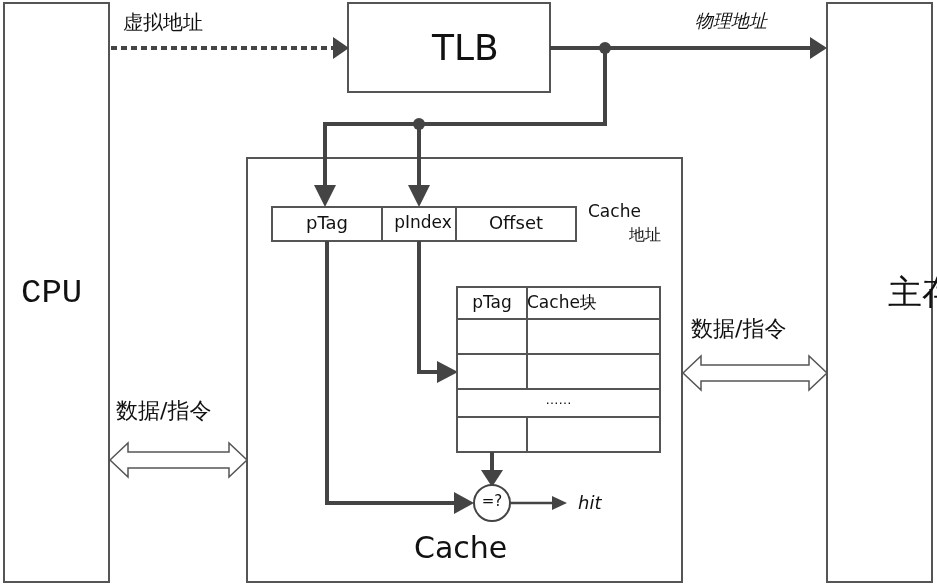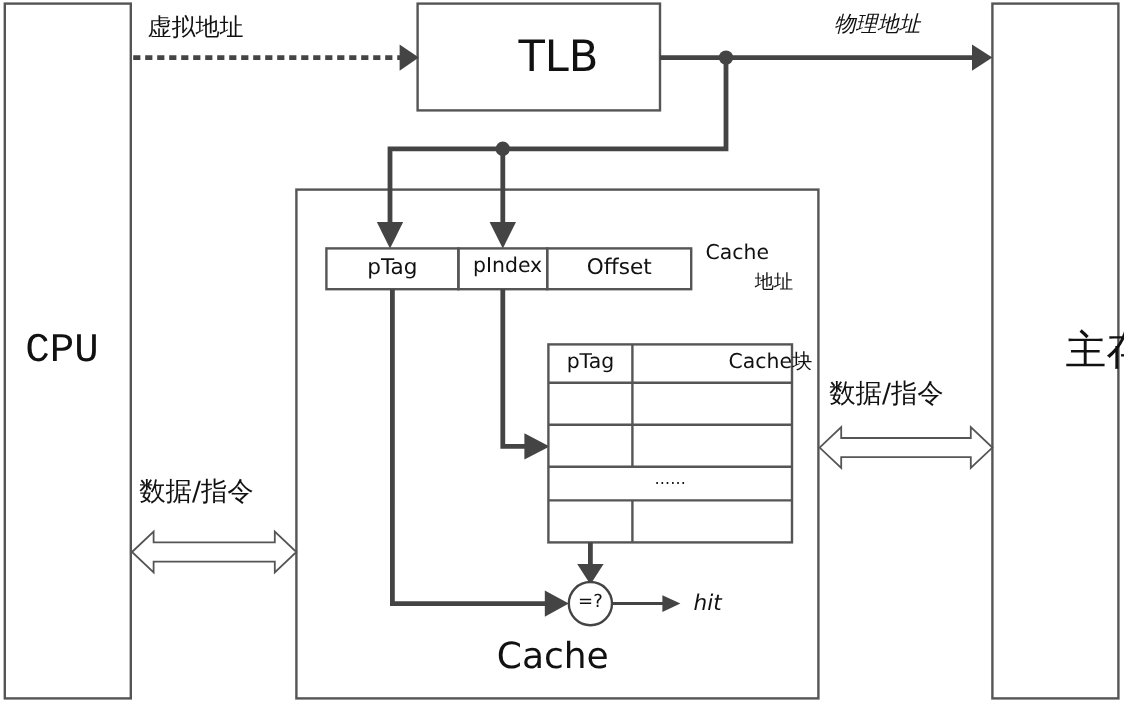--- a/index.html
+++ b/index.html
@@ -79,17 +79,17 @@
 <div class="lbl" style="left:691px;top:318px;font-size:22px;">数据/指令</div>
 <div class="lbl" style="left:414px;top:533px;font-size:30px;">Cache</div>
 
 <div class="lbl" style="left:272px;top:214px;width:110px;text-align:center;font-size:18px;">pTag</div>
 <div class="lbl" style="left:382px;top:214px;width:62px;text-align:center;font-size:17px;margin-left:10px;">pIndex</div>
 <div class="lbl" style="left:456px;top:214px;width:120px;text-align:center;font-size:18px;">Offset</div>
 <div class="lbl" style="left:588px;top:203px;font-size:17px;">Cache</div>
 <div class="lbl" style="left:582px;top:227px;font-size:16px;margin-left:47px;">地址</div>
 
 <div class="lbl" style="left:457px;top:294px;width:70px;text-align:center;font-size:17px;">pTag</div>
-<div class="lbl" style="left:527px;top:294px;width:133px;text-align:right;font-size:17px;padding-left:17px;">Cache块</div>
+<div class="lbl" style="left:527px;top:294px;width:133px;text-align:left;font-size:17px;">Cache块</div>
 <div class="lbl" style="left:457px;top:393px;width:203px;text-align:center;font-size:13px;">……</div>
 
 <div class="lbl" style="left:474px;top:494px;width:36px;text-align:center;font-size:15px;">=?</div>
 <div class="lbl" style="left:578px;top:494px;font-size:18px;font-style:italic;">hit</div>
 
 </body></html>

